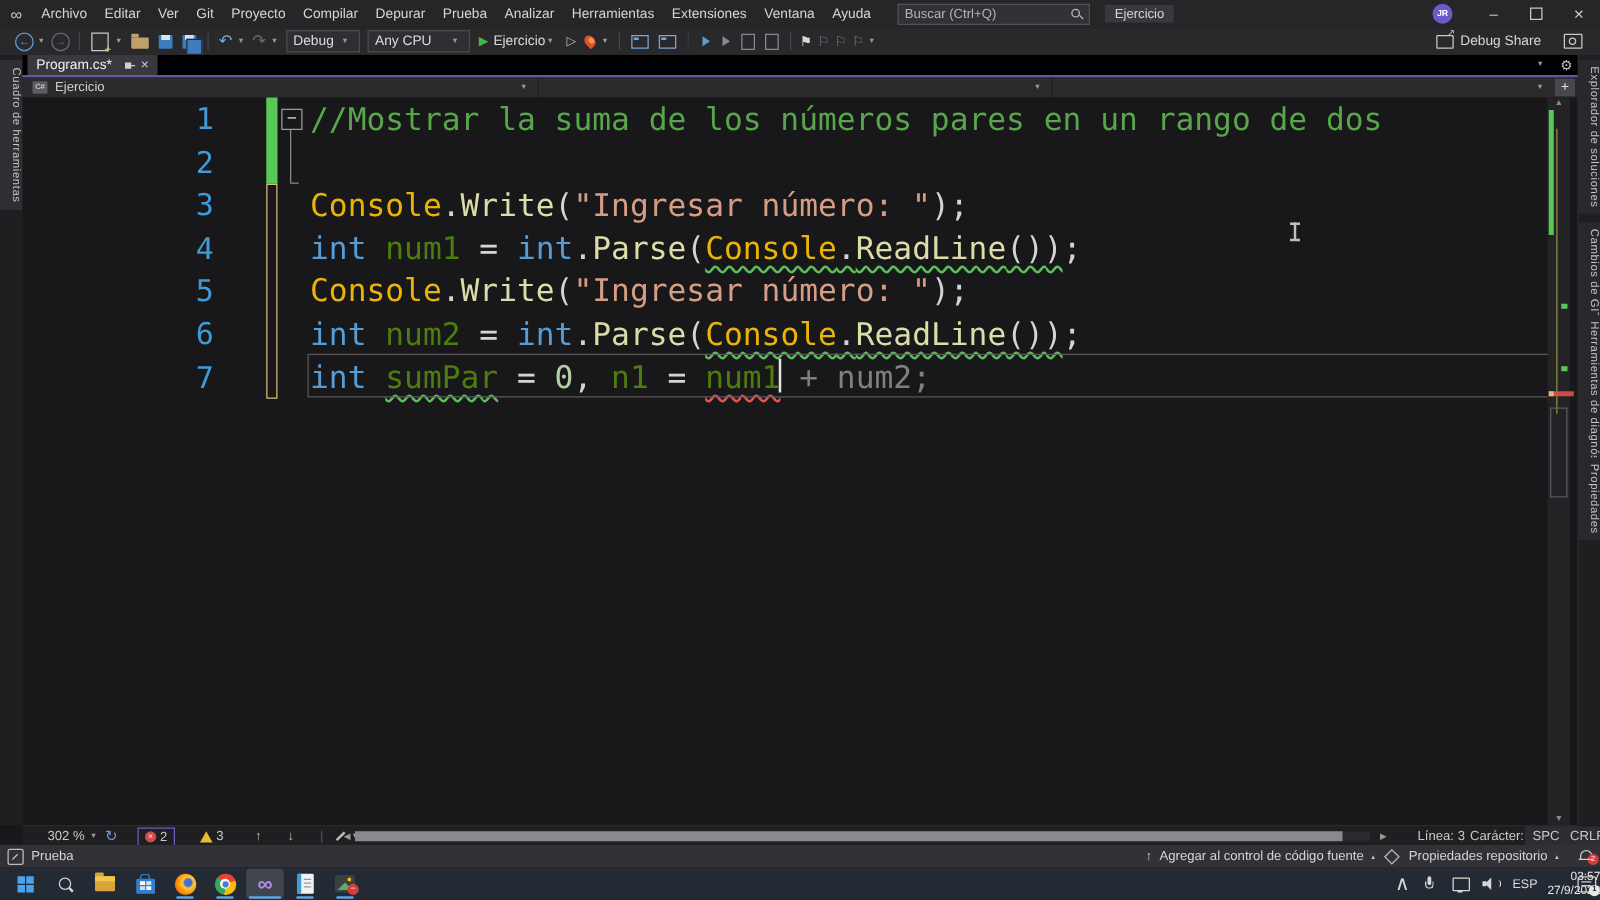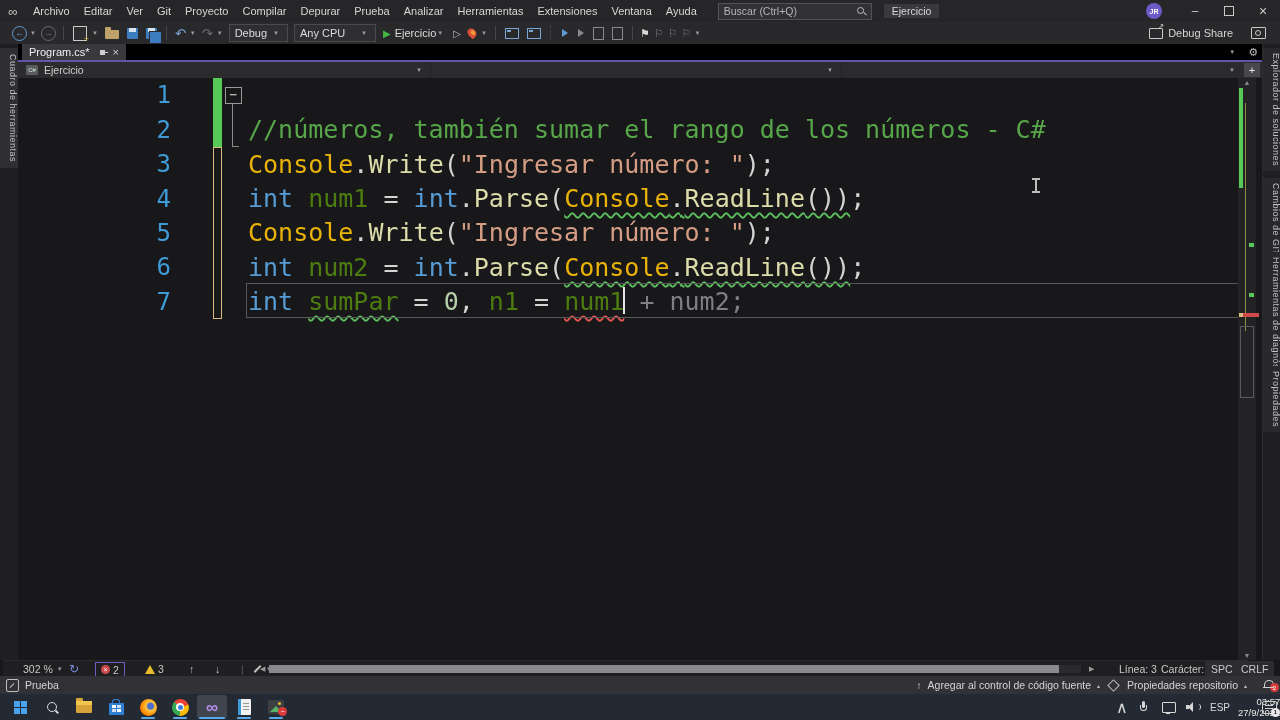--- a/index.html
+++ b/index.html
@@ -109,21 +109,21 @@
   #ibeam i{position:absolute;background:#dcdcdc;}
   
   #vscroll{position:absolute;left:1238px;top:78px;width:18px;height:582px;background:#232326;}
   #vscroll .arr{position:absolute;left:0;width:18px;text-align:center;font-size:7px;color:#8a8a8a;}
   .sb-green{position:absolute;left:1px;top:10px;width:4px;height:100px;background:#57c957;}
   .sb-olive{position:absolute;left:7px;top:25px;width:1px;height:228px;background:#8f8f42;}
   .sb-mark{position:absolute;left:11px;width:5px;height:4px;background:#57c957;}
   .sb-red{position:absolute;left:1px;top:235px;width:16px;height:4px;background:#d14949;border-left:4px solid #d7ba7d;}
   .sb-thumb{position:absolute;left:2px;top:248px;width:12px;height:70px;border:1px solid #5a5a5e;}
   
-  #edstatus{position:absolute;left:3px;top:660px;width:1244px;height:16px;background:#1f1f22;
+  #edstatus{position:absolute;left:18px;top:660px;width:1244px;height:16px;background:#1f1f22;
     border-top:1px solid #2a2a2d;font-size:10.5px;color:#c8c8c8;}
   #edstatus .abs{top:0;height:16px;display:flex;align-items:center;gap:3px;}
   #err-box{border:1px solid #6a5fc1;padding:0 5px;height:13px !important;top:1px !important;}
   .errdot{width:9px;height:9px;border-radius:50%;background:#d04a4a;color:#fff;font-size:7px;
     display:flex;align-items:center;justify-content:center;}
   .warn-tri{width:0;height:0;border-left:5px solid transparent;border-right:5px solid transparent;
     border-bottom:9px solid #e8bc2c;position:relative;}
   #hsb-track{position:absolute;left:266px;top:4px;width:812px;height:8px;background:#2a2a2d;}
   #hsb-thumb{position:absolute;left:0;top:0;width:790px;height:8px;background:#8a8a8e;}
   .seg-cell{background:#2d2d31;padding:0 6px;height:16px;display:flex;align-items:center;}
@@ -312,22 +312,22 @@
   </div>
 
   <div id="editor">
     <div id="bar-green"></div>
     <div id="bar-yellow"></div>
     <div id="collapse-box"></div>
     <div id="guide-v"></div>
     <div id="guide-f"></div>
     <div id="current-line-box"></div>
     <div id="code-lines">
-        <div class="code-line"><span class="ln">1</span></div>
-        <div class="code-line"><span class="ln">2</span><span class="code-text"><span class="tok com">//números, también sumar el rango de los números - C#</span></span></div>
+        <div class="code-line"><span class="ln">1</span><span class="code-text"><span class="tok com">//Mostrar la suma de los números pares en un rango de dos</span></span></div>
+        <div class="code-line"><span class="ln">2</span></div>
         <div class="code-line"><span class="ln">3</span><span class="code-text"><span class="tok typ">Console</span><span class="tok pl">.</span><span class="tok met">Write</span><span class="tok pl">(</span><span class="tok str">"Ingresar número: "</span><span class="tok pl">);</span></span></div>
         <div class="code-line"><span class="ln">4</span><span class="code-text"><span class="tok kw">int</span><span class="tok pl"> </span><span class="tok id">num1</span><span class="tok pl"> = </span><span class="tok kw">int</span><span class="tok pl">.</span><span class="tok met">Parse</span><span class="tok pl">(</span><span class="tok typ sq-g">Console</span><span class="tok pl sq-g">.</span><span class="tok met sq-g">ReadLine</span><span class="tok pl sq-g">())</span><span class="tok pl">;</span></span></div>
         <div class="code-line"><span class="ln">5</span><span class="code-text"><span class="tok typ">Console</span><span class="tok pl">.</span><span class="tok met">Write</span><span class="tok pl">(</span><span class="tok str">"Ingresar número: "</span><span class="tok pl">);</span></span></div>
         <div class="code-line"><span class="ln">6</span><span class="code-text"><span class="tok kw">int</span><span class="tok pl"> </span><span class="tok id">num2</span><span class="tok pl"> = </span><span class="tok kw">int</span><span class="tok pl">.</span><span class="tok met">Parse</span><span class="tok pl">(</span><span class="tok typ sq-g">Console</span><span class="tok pl sq-g">.</span><span class="tok met sq-g">ReadLine</span><span class="tok pl sq-g">())</span><span class="tok pl">;</span></span></div>
         <div class="code-line"><span class="ln">7</span><span class="code-text"><span class="tok kw">int</span><span class="tok pl"> </span><span class="tok id sq-g">sumPar</span><span class="tok pl"> = </span><span class="tok num">0</span><span class="tok pl">, </span><span class="tok id">n1</span><span class="tok pl"> = </span><span class="tok id sq-r">num1</span><span class="caret"></span><span class="tok dim"> + num2;</span></span></div>
       </div>
     <div id="ibeam">
       <i style="left:3px;top:0;width:2px;height:14px;"></i>
       <i style="left:0;top:0;width:8px;height:1.5px;"></i>
       <i style="left:0;top:13px;width:8px;height:1.5px;"></i>

